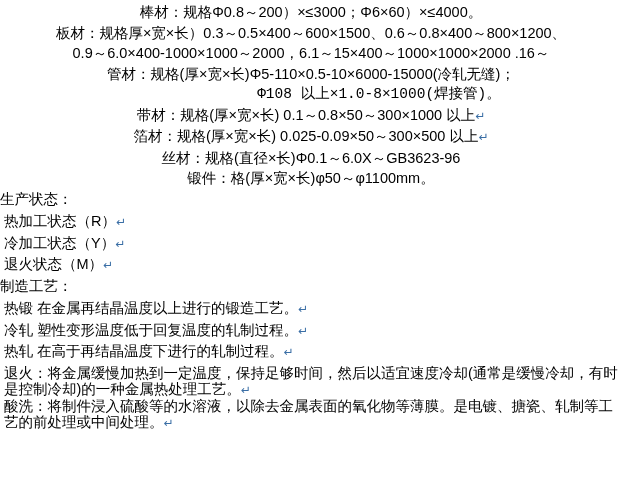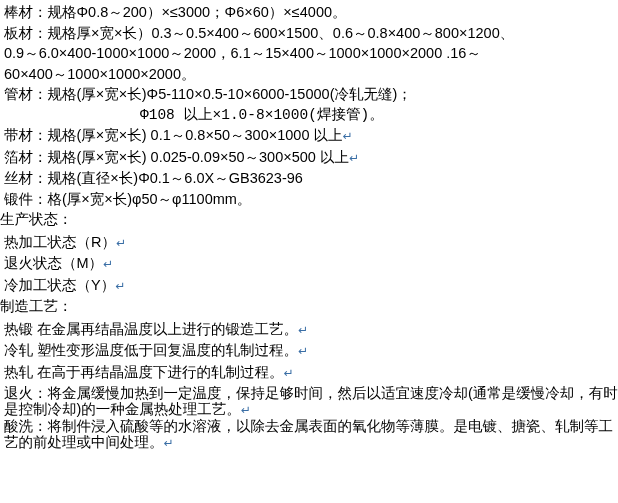--- a/index.html
+++ b/index.html
@@ -23,20 +23,21 @@
     box-sizing: border-box;
   }
   .spec-block {
     margin: 0;
   }
   .spec-row {
     display: block;
     line-height: 20.5px;
     padding-left: 4px;
     white-space: pre-wrap;
+    text-align: center;
   }
   .center-ish {
     padding-left: 140px;
     font-family: Liberation Mono, monospace;
   }
   .pilcrow {
     color: #3a6ea5;
     font-size: 12px;
   }
   .section-head {
@@ -65,36 +66,35 @@
 </style>
 </head>
 <body>
 
 <div class="page">
 
   <div class="spec-block">
     <div class="spec-row"><span>棒材：</span><span>规格Φ0.8～200）×≤3000；Φ6×60）×≤4000。</span></div>
     <div class="spec-row"><span>板材：</span><span>规格厚×宽×长）0.3～0.5×400～600×1500、0.6～0.8×400～800×1200、</span></div>
     <div class="spec-row"><span></span><span>0.9～6.0×400-1000×1000～2000，6.1～15×400～1000×1000×2000 .16～</span></div>
-    <div class="spec-row"><span></span><span>60×400～1000×1000×2000。</span></div>
     <div class="spec-row"><span>管材：</span><span>规格(厚×宽×长)Φ5-110×0.5-10×6000-15000(冷轧无缝)；</span></div>
     <div class="spec-row center-ish"><span></span><span>Φ108 以上×1.0-8×1000(焊接管)。</span></div>
     <div class="spec-row"><span>带材：</span><span>规格(厚×宽×长) 0.1～0.8×50～300×1000 以上</span><span class="pilcrow">↵</span></div>
     <div class="spec-row"><span>箔材：</span><span>规格(厚×宽×长) 0.025-0.09×50～300×500 以上</span><span class="pilcrow">↵</span></div>
     <div class="spec-row"><span>丝材：</span><span>规格(直径×长)Φ0.1～6.0X～GB3623-96</span></div>
     <div class="spec-row"><span>锻件：</span><span>格(厚×宽×长)φ50～φ1100mm。</span></div>
   </div>
 
   <div class="section-head">生产状态：</div>
 
   <div class="gap-sm"></div>
 
   <div class="state-line"><span>热加工状态（R）</span><span class="pilcrow">↵</span></div>
+  <div class="state-line"><span>冷加工状态（Y）</span><span class="pilcrow">↵</span></div>
   <div class="state-line"><span>退火状态（M）</span><span class="pilcrow">↵</span></div>
-  <div class="state-line"><span>冷加工状态（Y）</span><span class="pilcrow">↵</span></div>
 
   <div class="section-head">制造工艺：</div>
 
   <div class="gap-sm"></div>
 
   <div class="para"><span class="term">热锻</span><span> 在金属再结晶温度以上进行的锻造工艺。</span><span class="pilcrow">↵</span></div>
   <div class="para"><span class="term">冷轧</span><span> 塑性变形温度低于回复温度的轧制过程。</span><span class="pilcrow">↵</span></div>
   <div class="para"><span class="term">热轧</span><span> 在高于再结晶温度下进行的轧制过程。</span><span class="pilcrow">↵</span></div>
 
   <div class="gap-sm"></div>

